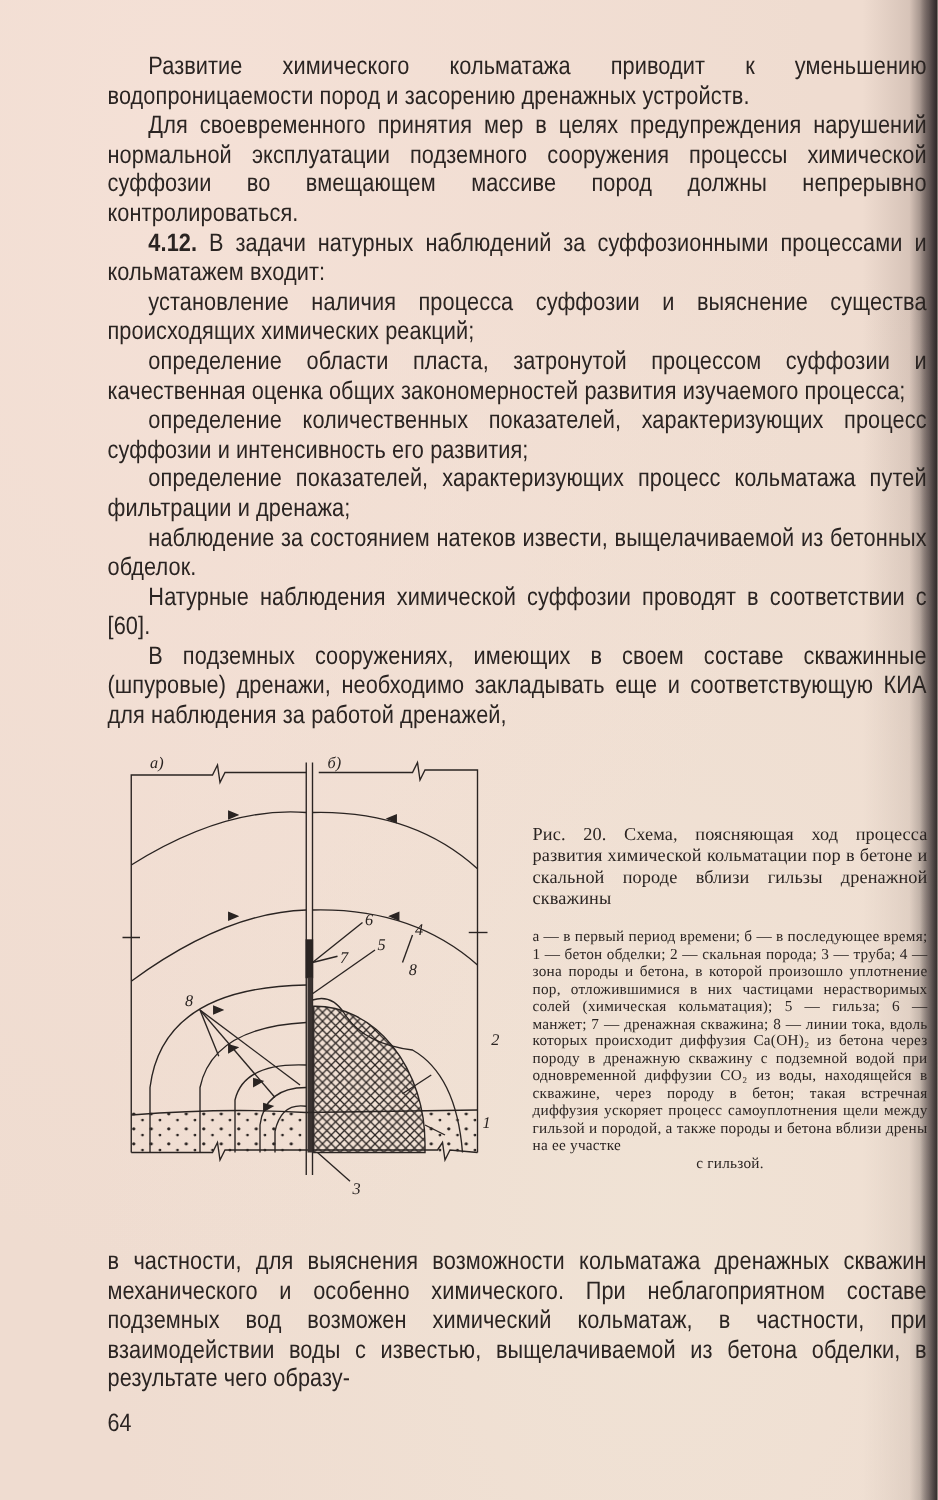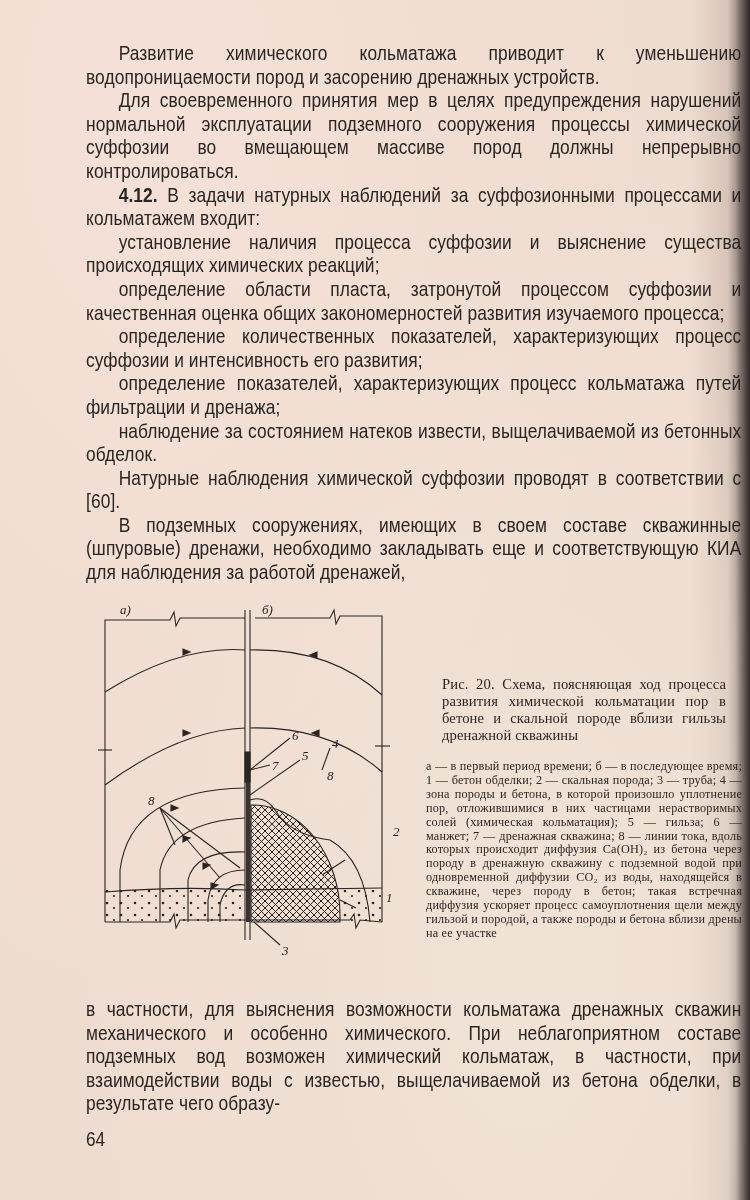--- a/index.html
+++ b/index.html
@@ -27,21 +27,21 @@
   }
   .text-block p { margin: 0; text-indent: 38px; text-align: justify; }
   .text-block p.noindent { text-indent: 0; }
   .bold { font-weight: bold; }
   .caption {
     position: absolute; left: 426px; top: 660px; width: 316px;
     font-family: "Liberation Serif", "DejaVu Serif", serif;
     color: #2a2422;
   }
   .caption .title {
-    font-size: 14.6px; line-height: 17px; text-align: justify; text-indent: 0; margin: 16px;
+    font-size: 14.6px; line-height: 17px; text-align: justify; text-indent: 0; margin: 0;
     letter-spacing: 0.1px;
   }
   .caption .legend {
     font-size: 12.2px; line-height: 13.9px; text-align: justify; margin: 15px 0 0 0;
     letter-spacing: 0.2px;
   }
   .caption .legend .last { display: block; text-align: center; }
   .figure { position: absolute; left: 90px; top: 600px; width: 330px; height: 380px; }
   .page-num {
     position: absolute; left: 86px; top: 1128px; font-size: 20px;
@@ -144,20 +144,21 @@
     <text x="182" y="170">7</text>
     <text x="237" y="180">8</text>
     <text x="58" y="205">8</text>
   </g>
 </svg>
 
 <div class="caption">
   <p class="title">Рис. 20. Схема, поясняющая ход процесса развития химической кольматации пор в бетоне и скальной породе вблизи гильзы дренажной скважины</p>
   <p class="legend">
     <span>а — в первый период времени; б — в последующее время; 1 — бетон обделки; 2 — скальная порода; 3 — труба; 4 — зона породы и бетона, в которой произошло уплотнение пор, отложившимися в них частицами нерастворимых солей (химическая кольматация); 5 — гильза; 6 — манжет; 7 — дренажная скважина; 8 — линии тока, вдоль которых происходит диффузия Ca(OH)₂ из бетона через породу в дренажную скважину с подземной водой при одновременной диффузии CO₂ из воды, находящейся в скважине, через породу в бетон; такая встречная диффузия ускоряет процесс самоуплотнения щели между гильзой и породой, а также породы и бетона вблизи дрены на ее участке</span>
+    <span class="last">с гильзой.</span>
   </p>
 </div>
 
 <div class="text-block" style="top:998px;">
   <p class="noindent">в частности, для выяснения возможности кольматажа дренажных скважин механического и особенно химического. При неблагоприятном составе подземных вод возможен химический кольматаж, в частности, при взаимодействии воды с известью, выщелачиваемой из бетона обделки, в результате чего образу-</p>
 </div>
 
 <div class="page-num">64</div>
 
 </body></html>

